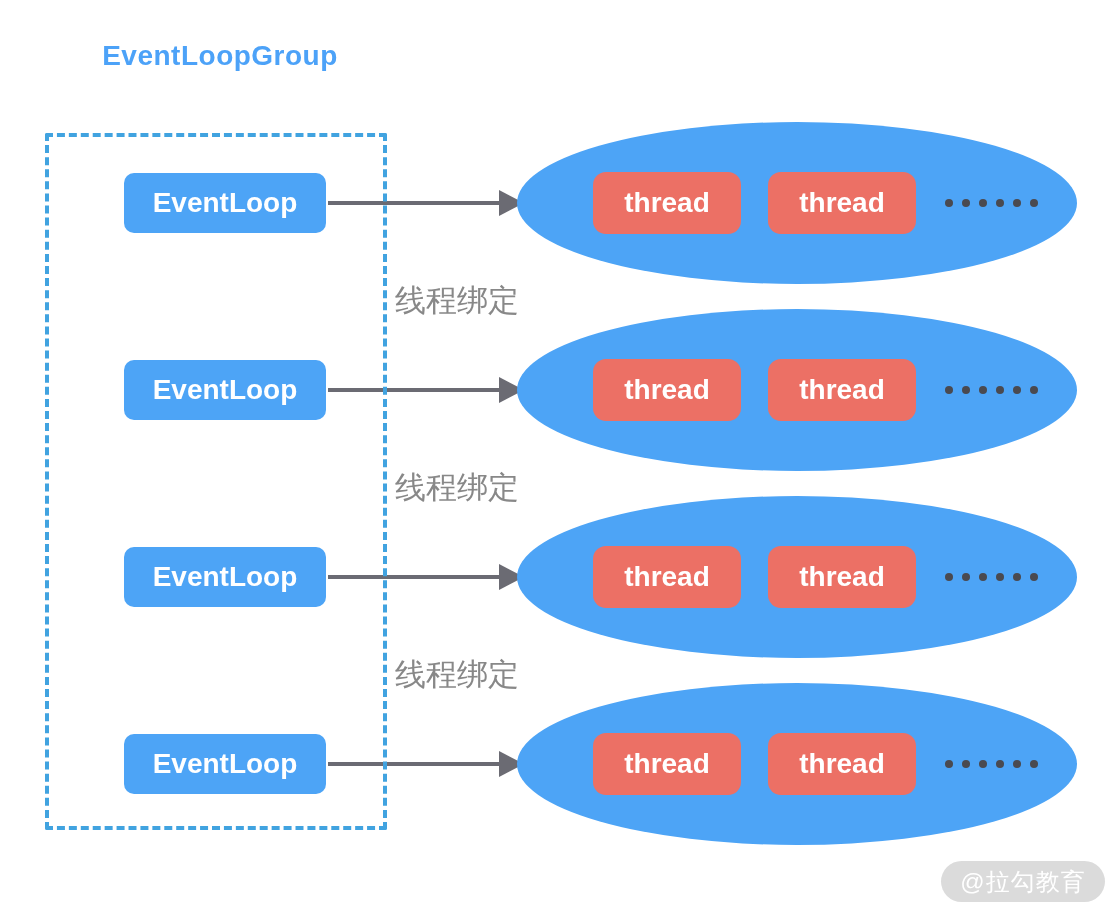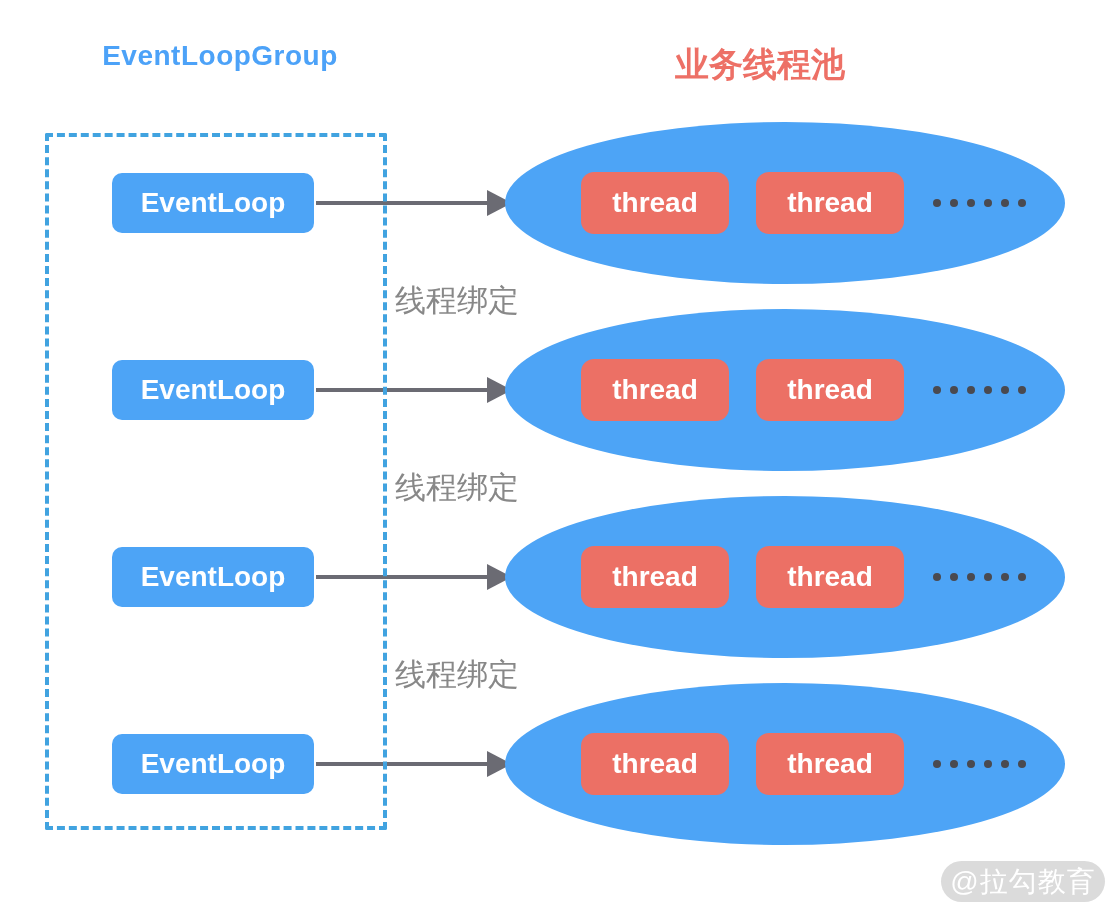--- a/index.html
+++ b/index.html
@@ -49,21 +49,21 @@
     left: 45px; top: 133px;
     width: 342px; height: 697px;
     border: 4px dashed var(--dashed_blue);
     border-radius: 2px;
     z-index: 3;
     pointer-events: none;
   }
 
   .row {
     position: absolute;
-    left: 0; width: 890px; height: 162px;
+    left: 12px; width: 890px; height: 162px;
     z-index: 2;
   }
   .eventloop-box {
     position: absolute;
     left: 112px; top: 51px;
     width: 202px; height: 60px;
     background: var(--node_blue);
     border-radius: 10px;
     display: flex; align-items: center; justify-content: center;
   }
@@ -134,30 +134,29 @@
     position: absolute;
     left: 941px; top: 861px;
     width: 164px; height: 41px;
     border-radius: 21px;
     background: var(--watermark_bg);
     display: flex; align-items: center; justify-content: center;
     z-index: 5;
   }
   .watermark-text {
     color: var(--watermark_text);
-    font-size: 28px;
+    font-size: 24px;
     letter-spacing: 1px;
   }
 </style>
 </head>
 <body>
 
 <div class="canvas">
   <div class="title-left">EventLoopGroup</div>
-  <div class="title-right">业务线程池</div>
 
   <div class="group-box"></div>
 
   <div id="rows">
       <div class="row" style="top: 122px;">
     <div class="eventloop-box">
       <span class="eventloop-text">EventLoop</span>
     </div>
     <div class="arrow-line"></div>
     <div class="arrow-head"></div>

